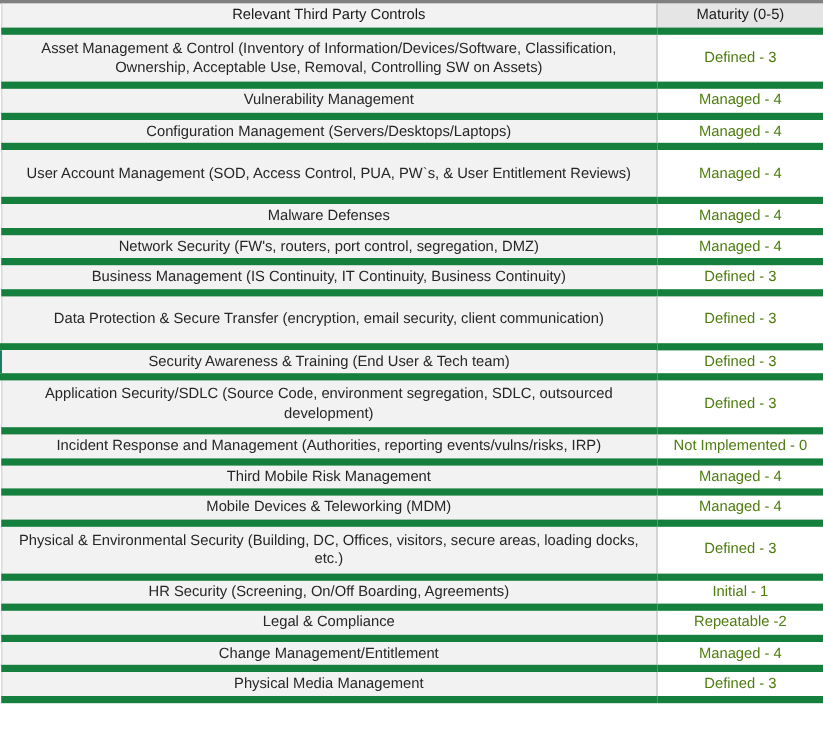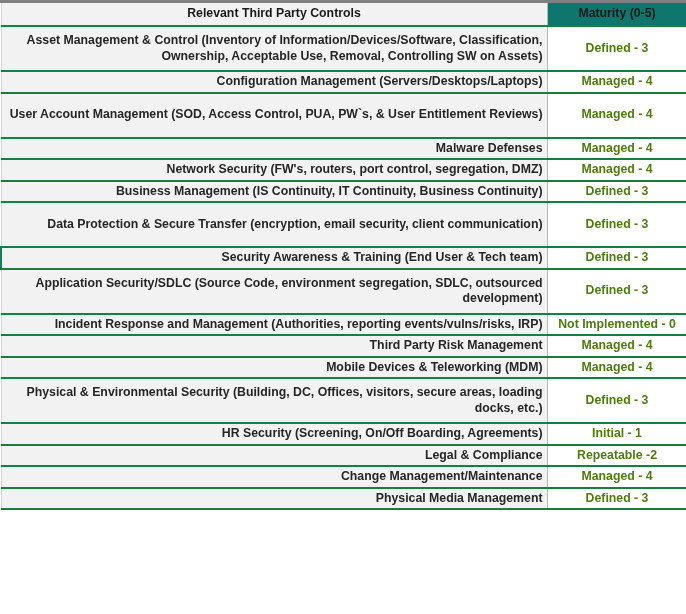--- a/index.html
+++ b/index.html
@@ -30,31 +30,31 @@
     border-spacing: 0;
   }
   table.grid col.c-control { width: 546px; }
   table.grid col.c-maturity { width: 140px; }
 
   table.grid td, table.grid th {
     box-sizing: border-box;
     padding: 2px 4px;
     font-size: 12.3px;
     line-height: 15.5px;
-    font-weight: bold;
+    font-weight: normal;
     vertical-align: middle;
-    border-bottom: 2px solid #15803d;
+    border-bottom: 6px solid #15803d;
     overflow: visible;
     white-space: normal;
   }
 
   
   .cell-control {
     background: #f2f2f2;
-    text-align: right;
+    text-align: center;
     border-right: 1px solid #b8b8b8;
     border-left: 1px solid #d4d4d4;
     color: #262626;
   }
   
   .cell-maturity {
     background: #ffffff;
     text-align: center;
     border-right: 1px solid #b8b8b8;
     color: #4d7c0f;
@@ -69,21 +69,21 @@
     text-align: center;
     color: #1a1a1a;
     height: 23px;
     border-bottom: 1px solid #b8b8b8;
   }
   .hdr.hdr-control {
     border-right: 1px solid #b8b8b8;
     border-left: 1px solid #d4d4d4;
   }
   .hdr.hdr-maturity {
-    background: #0f766e;
+    background: #e5e5e5;
     border-right: 1px solid #b8b8b8;
     margin-left: 24px;
   }
 
   
   tr.r1 td { height: 21px; }
   tr.r2 td { height: 45px; }
 
   
   tr.accent td.cell-control {
@@ -104,20 +104,24 @@
     <thead>
       <tr>
         <th class="hdr hdr-control">Relevant Third Party Controls</th>
         <th class="hdr hdr-maturity">Maturity (0-5)</th>
       </tr>
     </thead>
     <tbody id="table-body">
         <tr class="r2">
           <td class="cell-control">Asset Management &amp; Control (Inventory of Information/Devices/Software, Classification, Ownership, Acceptable Use, Removal, Controlling SW on Assets)</td>
           <td class="cell-maturity">Defined - 3</td>
+        </tr>
+        <tr class="r1">
+          <td class="cell-control">Vulnerability Management</td>
+          <td class="cell-maturity">Managed - 4</td>
         </tr>
         <tr class="r1">
           <td class="cell-control">Configuration Management (Servers/Desktops/Laptops)</td>
           <td class="cell-maturity">Managed - 4</td>
         </tr>
         <tr class="r2">
           <td class="cell-control">User Account Management (SOD, Access Control, PUA, PW`s, &amp; User Entitlement Reviews)</td>
           <td class="cell-maturity">Managed - 4</td>
         </tr>
         <tr class="r1">
@@ -142,41 +146,41 @@
         </tr>
         <tr class="r2">
           <td class="cell-control">Application Security/SDLC (Source Code, environment segregation, SDLC, outsourced development)</td>
           <td class="cell-maturity">Defined - 3</td>
         </tr>
         <tr class="r1">
           <td class="cell-control">Incident Response and Management (Authorities, reporting events/vulns/risks, IRP)</td>
           <td class="cell-maturity">Not Implemented - 0</td>
         </tr>
         <tr class="r1">
-          <td class="cell-control">Third Party Risk Management</td>
+          <td class="cell-control">Third Mobile Risk Management</td>
           <td class="cell-maturity">Managed - 4</td>
         </tr>
         <tr class="r1">
           <td class="cell-control">Mobile Devices &amp; Teleworking (MDM)</td>
           <td class="cell-maturity">Managed - 4</td>
         </tr>
         <tr class="r2">
           <td class="cell-control">Physical &amp; Environmental Security (Building, DC, Offices, visitors, secure areas, loading docks, etc.)</td>
           <td class="cell-maturity">Defined - 3</td>
         </tr>
         <tr class="r1">
           <td class="cell-control">HR Security (Screening, On/Off Boarding, Agreements)</td>
           <td class="cell-maturity">Initial - 1</td>
         </tr>
         <tr class="r1">
           <td class="cell-control">Legal &amp; Compliance</td>
           <td class="cell-maturity">Repeatable -2</td>
         </tr>
         <tr class="r1">
-          <td class="cell-control">Change Management/Maintenance</td>
+          <td class="cell-control">Change Management/Entitlement</td>
           <td class="cell-maturity">Managed - 4</td>
         </tr>
         <tr class="r1">
           <td class="cell-control">Physical Media Management</td>
           <td class="cell-maturity">Defined - 3</td>
         </tr>
       </tbody>
   </table>
 </div>
 

